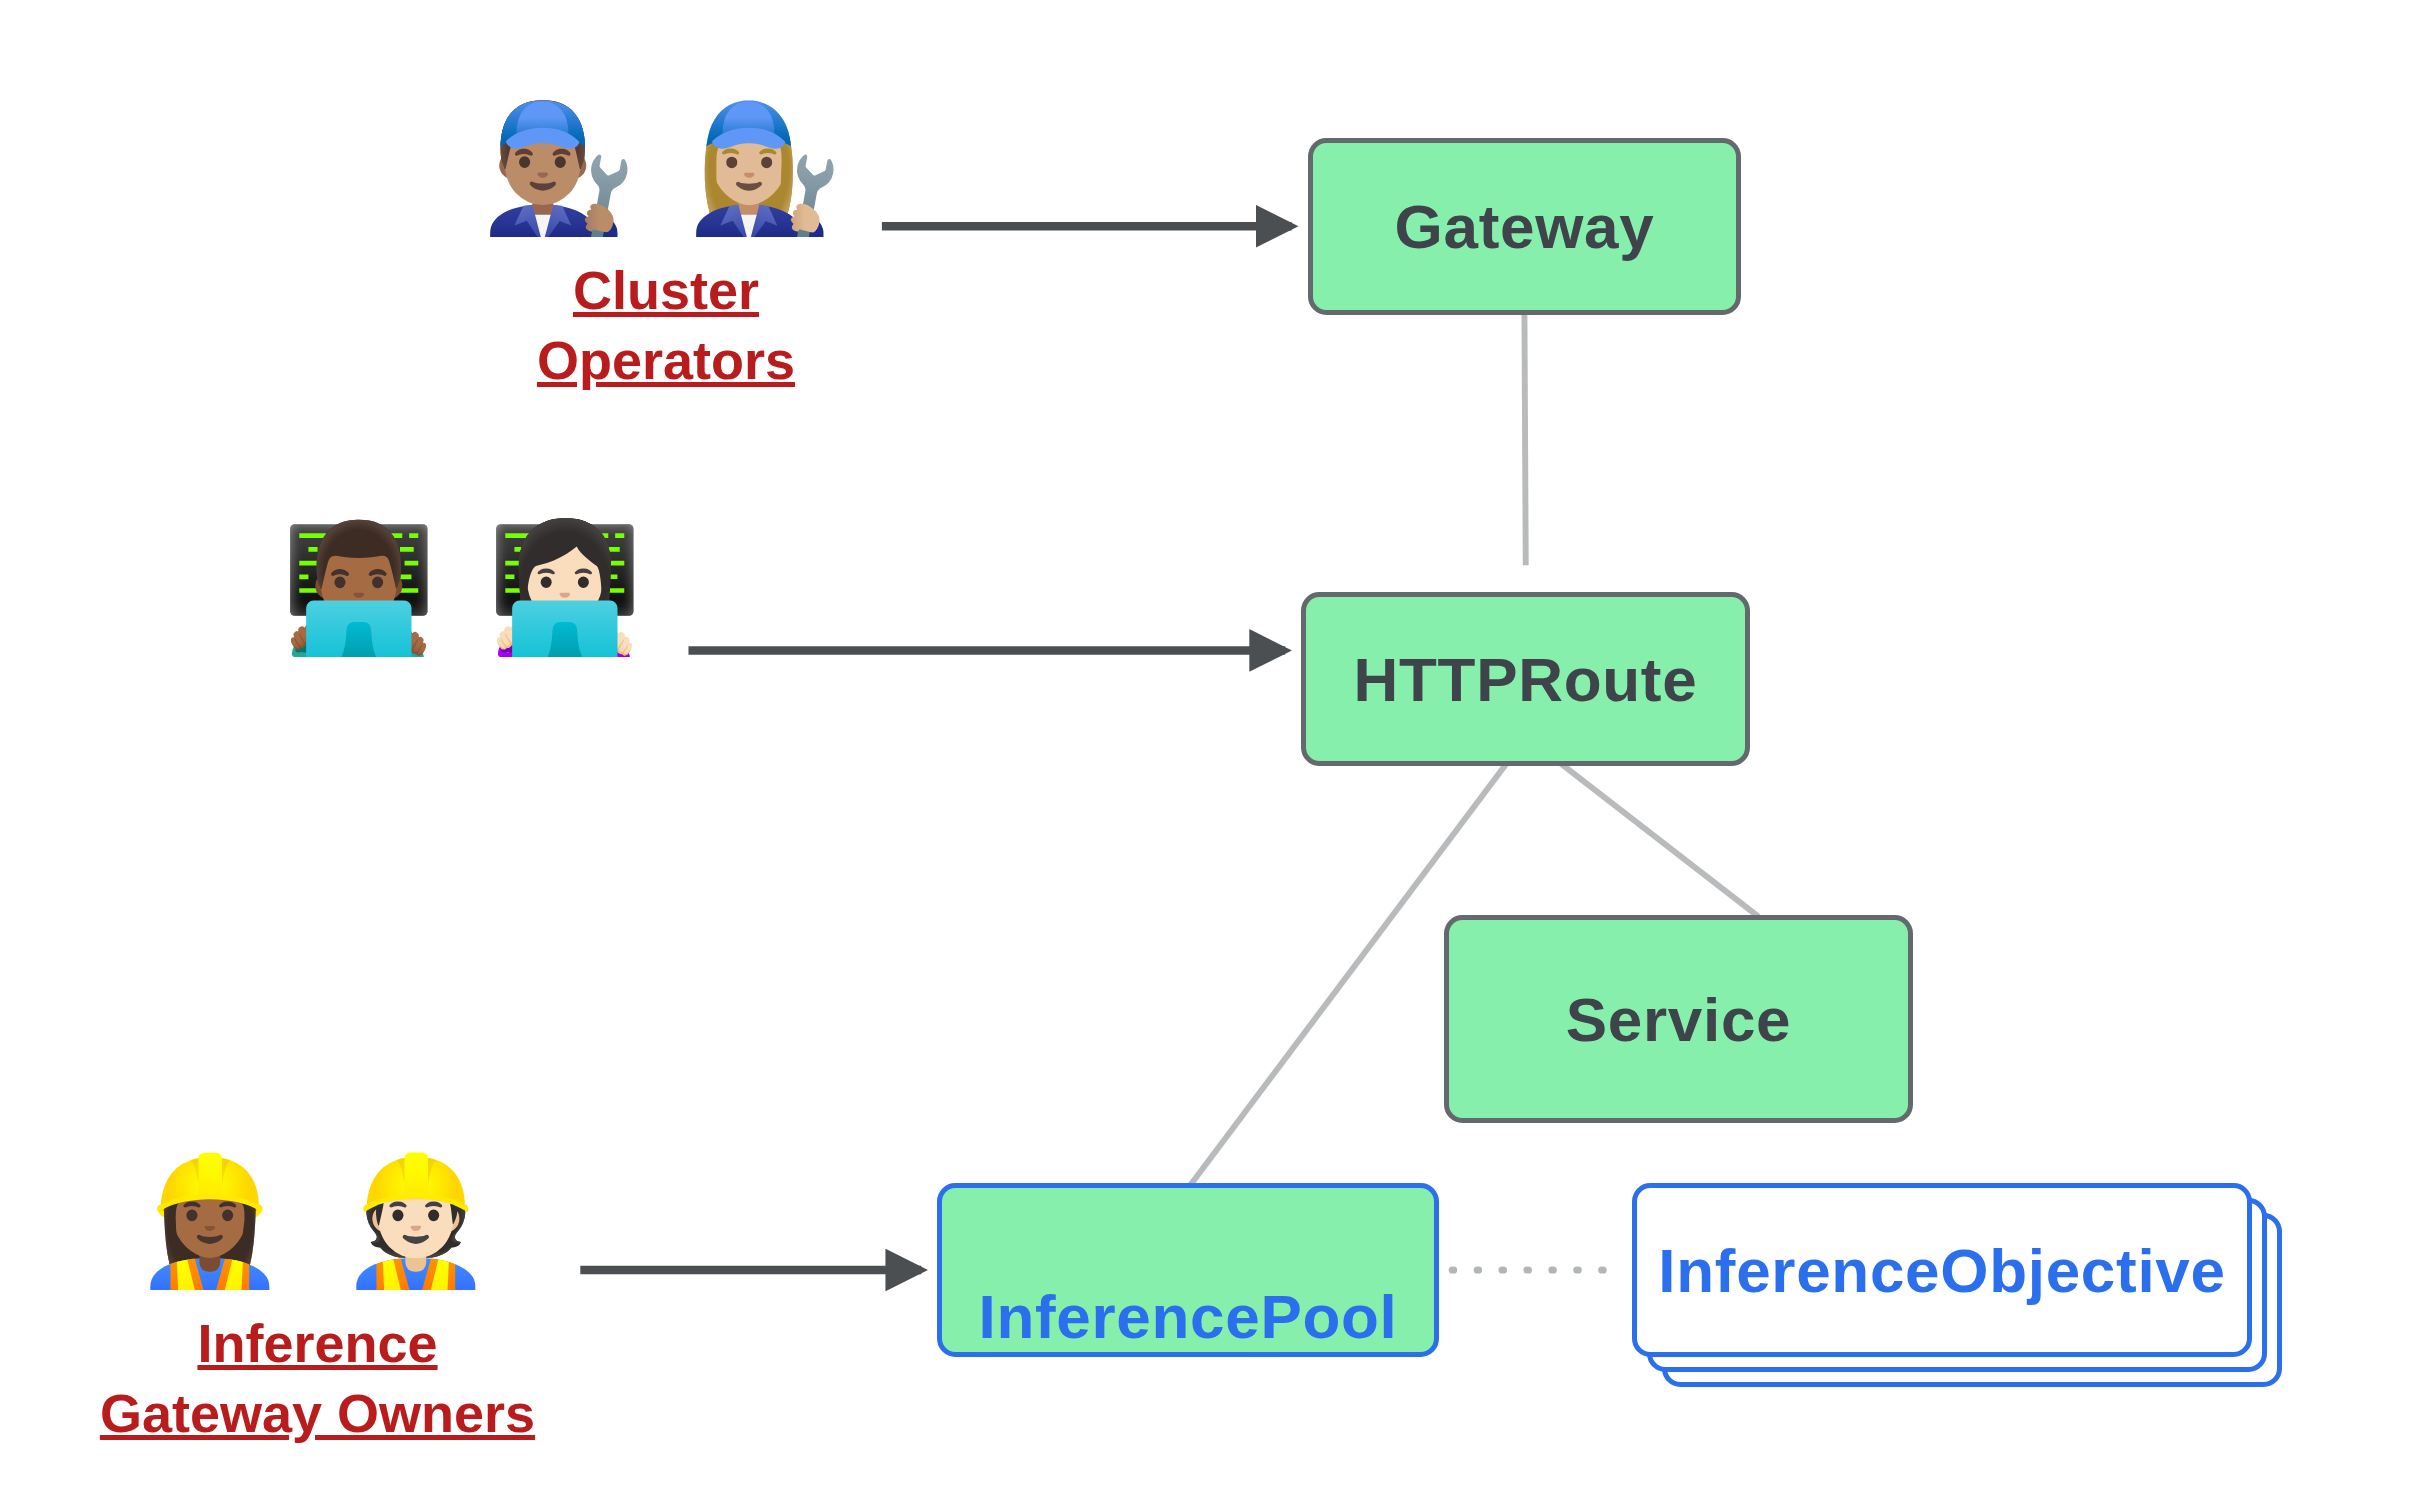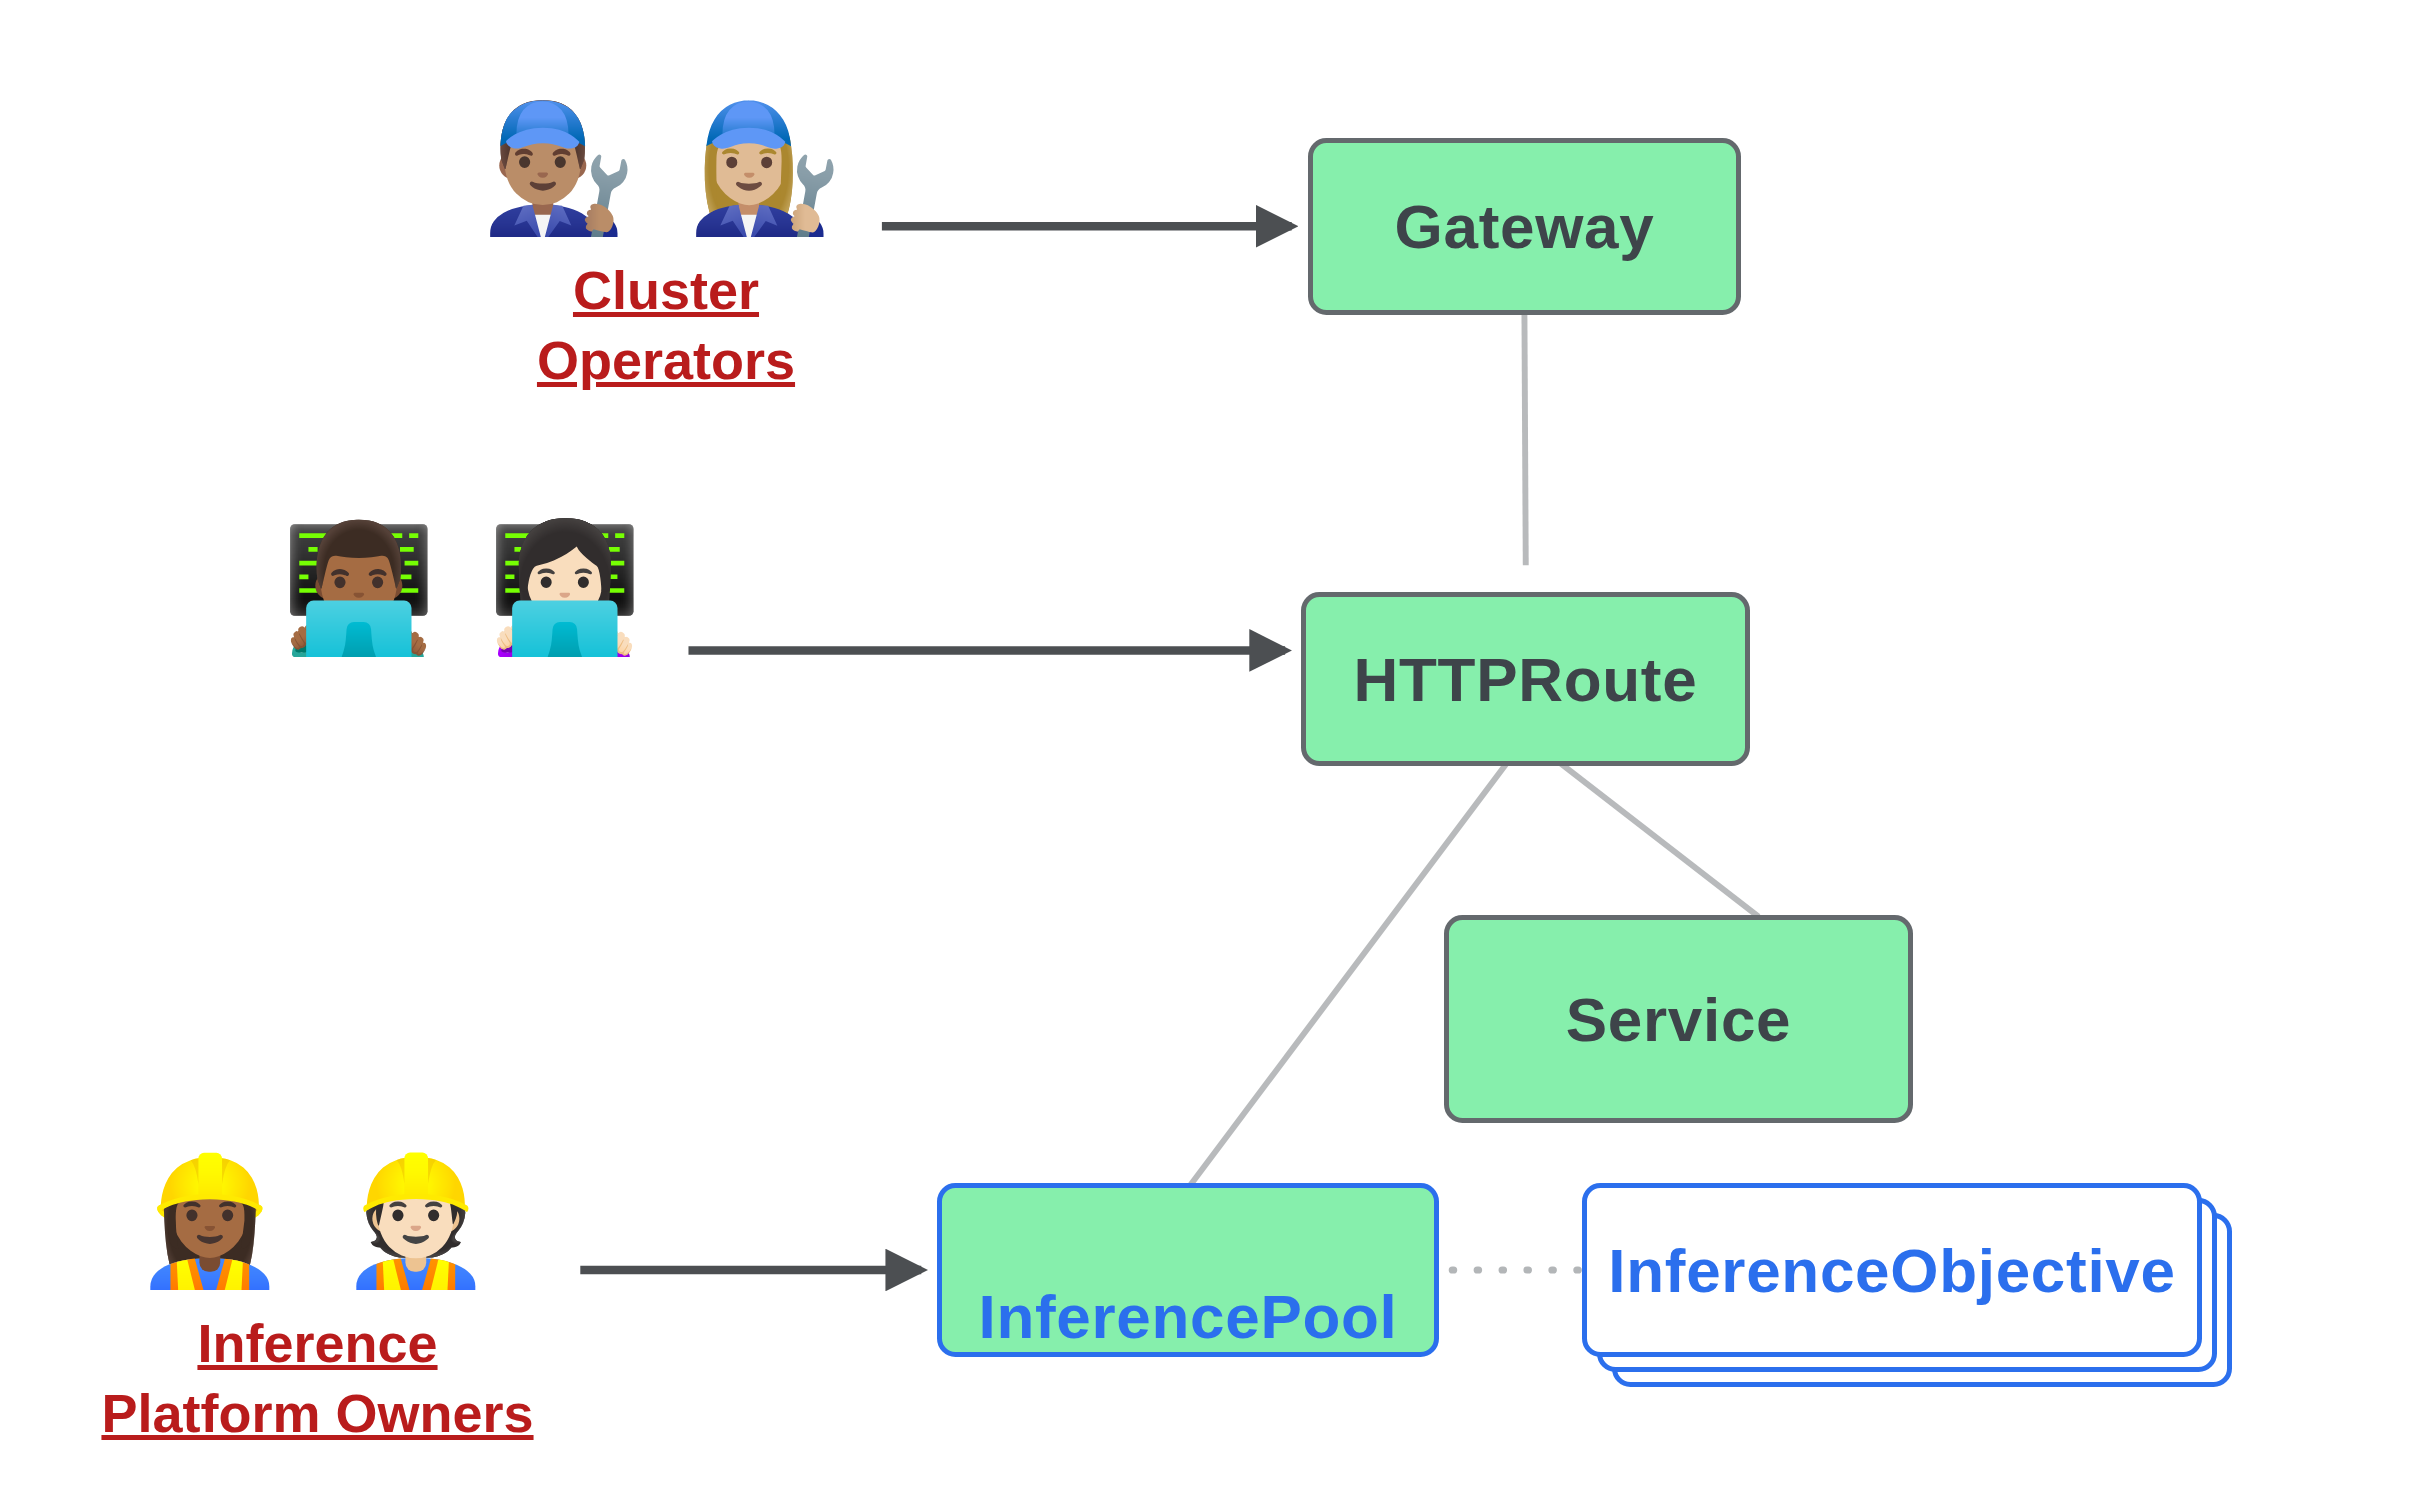--- a/index.html
+++ b/index.html
@@ -44,21 +44,21 @@
     color: #2b6fed;
   }
   #node-gateway        { left: 1308px; top: 138px;  width: 433px; height: 177px; }
   #node-httproute      { left: 1301px; top: 592px;  width: 449px; height: 174px; }
   #node-service        { left: 1444px; top: 915px; width: 469px; height: 208px; }
   #node-inferencepool  { left: 937px; top: 1183px; width: 502px; height: 174px; align-items: flex-end; }
 
   
   .stack {
     position: absolute;
-    left: 1582px; top: 1183px;
+    left: 1632px; top: 1183px;
     width: 620px; height: 174px;
     z-index: 2;
   }
   .stack .card {
     position: absolute;
     box-sizing: border-box;
     width: 620px; height: 174px;
     background: #ffffff;
     border: 5.9px solid #2b6fed;
     border-radius: 18.4px;
@@ -130,21 +130,21 @@
 Operators</div>
   </div>
 
   <div class="actor" id="actor-application-developers">
     <div class="emoji">👨🏾‍💻 👩🏻‍💻</div>
   </div>
 
   <div class="actor" id="actor-inference-platform-owners">
     <div class="emoji">👷🏾‍♀️ 👷🏻</div>
     <div class="label">Inference
-Platform Owners</div>
+Gateway Owners</div>
   </div>
 
   <div class="node" id="node-gateway">
     <span>Gateway</span>
   </div>
 
   <div class="node" id="node-httproute">
     <span>HTTPRoute</span>
   </div>
 

